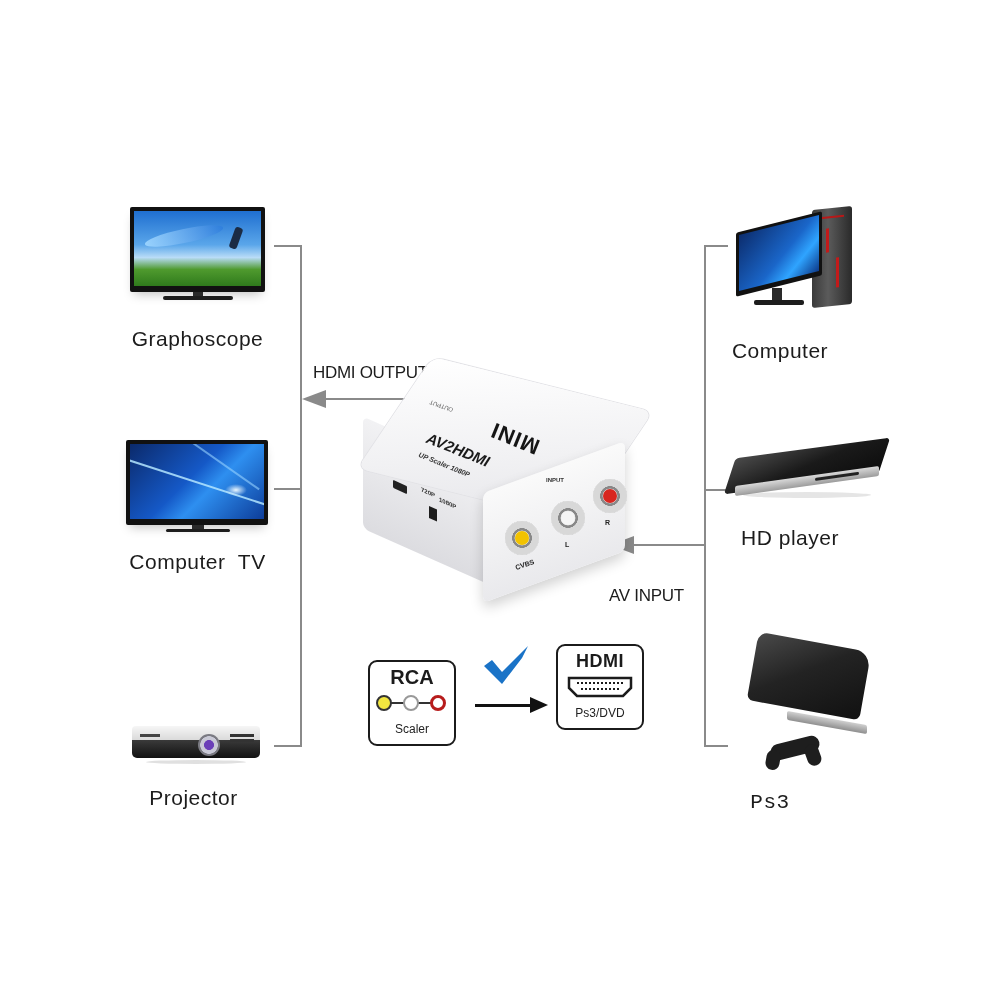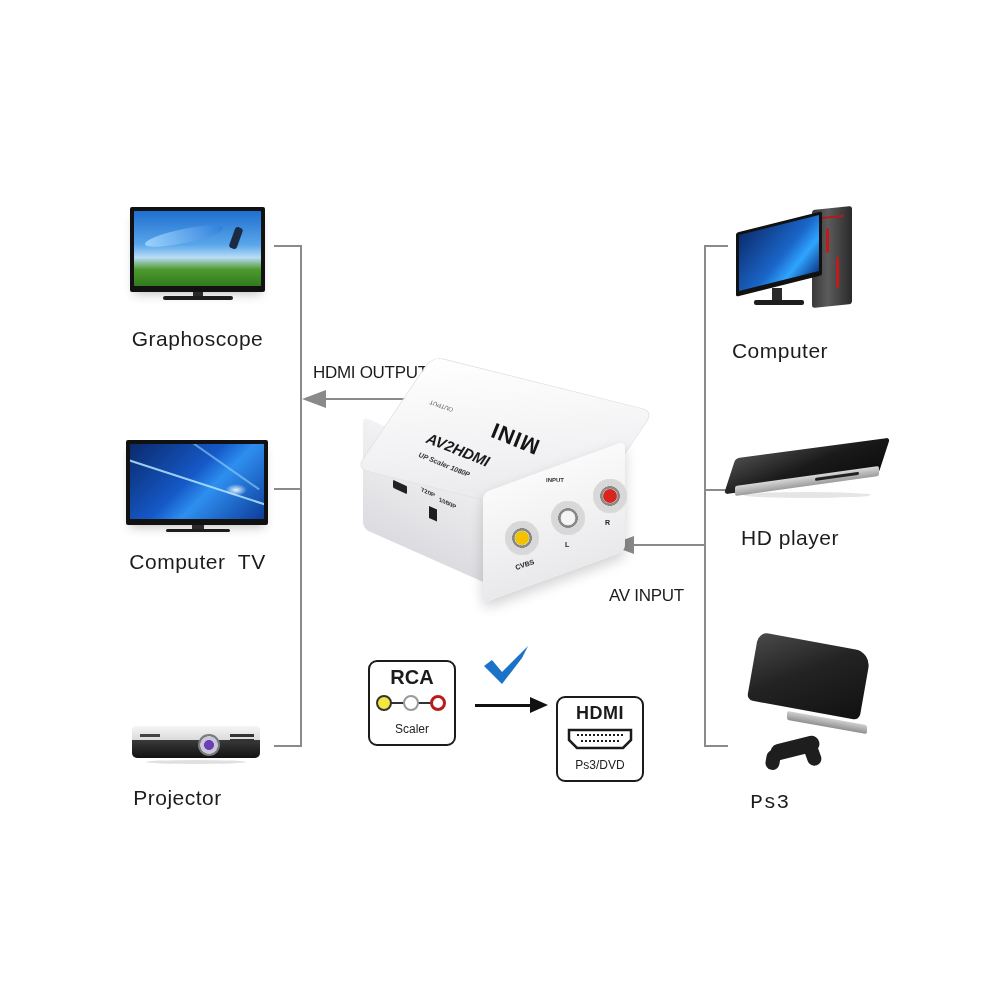--- a/index.html
+++ b/index.html
@@ -87,21 +87,21 @@
 <div>
   <div class="abs" style="left:132px; top:726px; width:128px; height:40px;">
     <div class="abs" style="left:0; top:0; width:128px; height:16px; background:linear-gradient(180deg,#f6f6f6,#d6d6d6); border-radius:4px 4px 0 0;"></div>
     <div class="abs" style="left:0; top:14px; width:128px; height:18px; background:linear-gradient(180deg,#3a3a3a,#111); border-radius:0 0 5px 5px;"></div>
     <div class="abs" style="left:66px; top:8px; width:22px; height:22px; border-radius:50%; background:radial-gradient(circle,#6b3fb8 0 30%,#c9c9d6 34% 55%,#7a7a82 58% 100%);"></div>
     <div class="abs" style="left:98px; top:8px; width:24px; height:3px; background:#333;"></div>
     <div class="abs" style="left:98px; top:13px; width:24px; height:3px; background:#333;"></div>
     <div class="abs" style="left:8px; top:8px; width:20px; height:3px; background:#444;"></div>
     <div class="abs" style="left:14px; top:34px; width:100px; height:4px; background:rgba(0,0,0,0.12); border-radius:50%;"></div>
   </div>
-  <div class="label" style="left:100px; top:786px; width:155px;">Projector</div>
+  <div class="label" style="left:116px; top:786px; width:155px;">Projector</div>
 </div>
 
 <div>
   <div class="abs" style="left:734px; top:208px; width:150px; height:100px;">
 
     <div class="abs" style="left:78px; top:0; width:40px; height:98px; background:linear-gradient(90deg,#3a3a3a,#5b5b5b 40%,#2a2a2a); transform:skewY(-6deg); border-radius:3px;">
       <div class="abs" style="left:14px; top:20px; width:3px; height:24px; background:#c21a1a;"></div>
       <div class="abs" style="left:24px; top:50px; width:3px; height:30px; background:#c21a1a;"></div>
       <div class="abs" style="left:8px; top:8px; width:24px; height:2px; background:#b81818;"></div>
     </div>
@@ -179,21 +179,21 @@
   <div class="badge-sub" style="top:60px;">Scaler</div>
 </div>
 
 <svg class="abs" style="left:482px; top:644px;" width="50" height="42" viewBox="0 0 50 42">
   <path d="M2 22 L10 16 L20 28 L46 2 L40 14 L20 40 Z" fill="#1a73c7"></path>
 </svg>
 
 <div class="abs" style="left:475px; top:704px; width:56px; height:3px; background:#111;"></div>
 <div class="abs" style="left:530px; top:697px; width:0; height:0; border-top:8px solid transparent; border-bottom:8px solid transparent; border-left:18px solid #111;"></div>
 
-<div class="badge" style="left:556px; top:696px; width:84px; height:82px;">
+<div class="badge" style="left:556px; top:644px; width:84px; height:82px;">
   <div class="badge-title" style="top:5px; font-size:18px; letter-spacing:0.5px;">HDMI</div>
   <svg class="abs" style="left:9px; top:30px;" width="66" height="22" viewBox="0 0 66 22">
     <path d="M2 2 H64 V12 L56 20 H10 L2 12 Z" fill="#fff" stroke="#1b1b1b" stroke-width="2.5"></path>
     <path d="M10 7 H56" stroke="#1b1b1b" stroke-width="2" stroke-dasharray="2 2"></path>
     <path d="M14 13 H52" stroke="#1b1b1b" stroke-width="2" stroke-dasharray="2 2"></path>
   </svg>
   <div class="badge-sub" style="top:60px;">Ps3/DVD</div>
 </div>
 
 </body></html>

